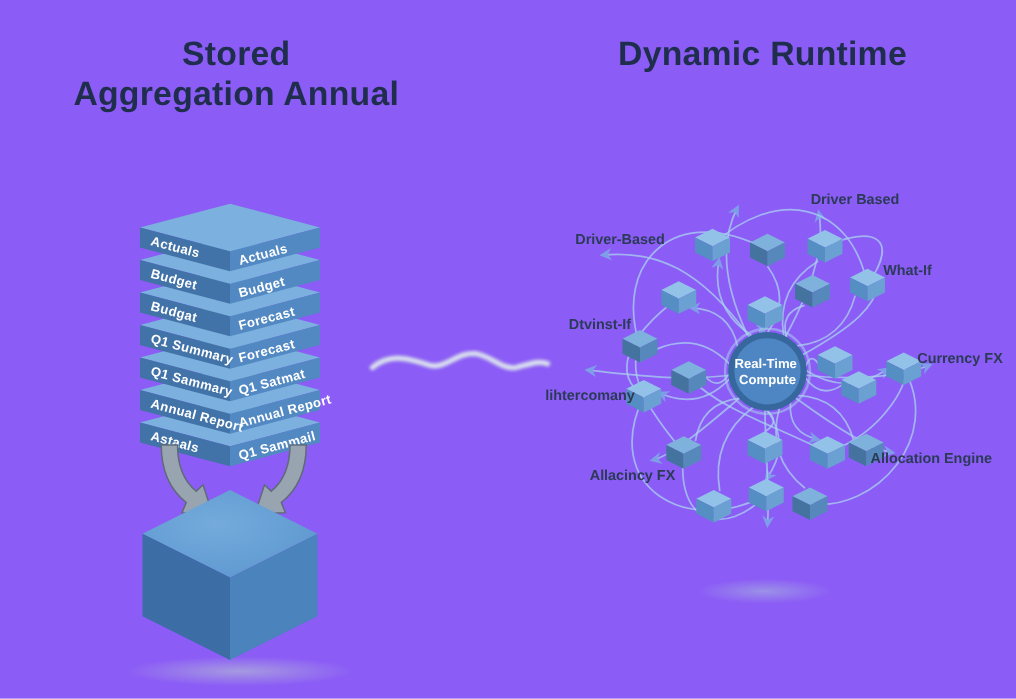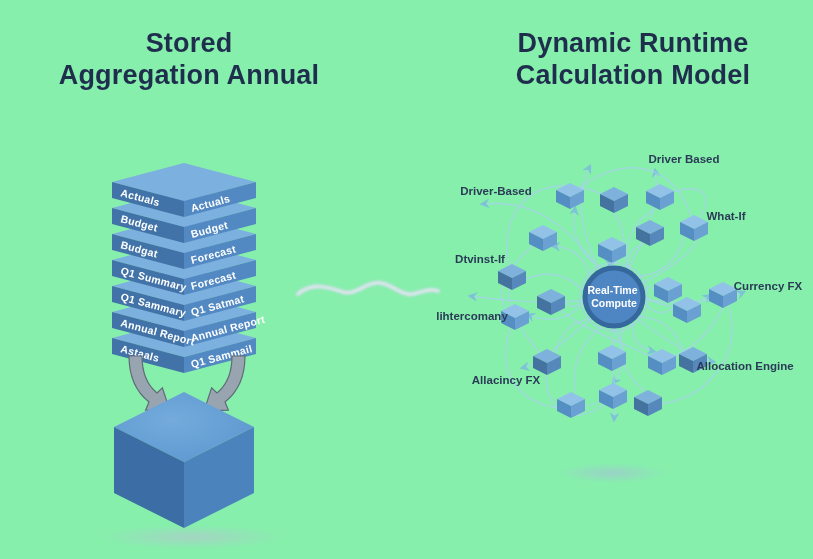--- a/index.html
+++ b/index.html
@@ -1,26 +1,26 @@
 <!DOCTYPE html>
 <html style="--title: #1f2e4d; --label: #2b3b57; --arc: #a9d2ef; --arc-head: #7ab4e4; --stack-left: #4173a8; --stack-right: #5289c3; --stack-top: #7cb0de; --cube-left: #3c6da4; --cube-right: #4b83bd; --cube-top: #5e99cf; --center-fill: #4d86c2; --center-ring: #36689e; --arrow-gray: #98a5b1;"><head>
 <meta charset="utf-8">
 <style>
   html,body{margin:0;padding:0;background:#ffffff;}
   .canvas{
-    position:relative;width:813px;height:559px;background:#86efac;
+    position:relative;width:813px;height:559px;background:#8b5cf6;
     font-family:"Liberation Sans",sans-serif;overflow:hidden;
   }
   .title{
     position:absolute;top:27px;text-align:center;font-weight:bold;
     font-size:27px;line-height:32px;color:var(--title,#1f2e4d);
     letter-spacing:.2px;
   }
   .title-left{left:38px;width:302px;}
-  .title-right{left:481px;width:304px;}
+  .title-right{left:458px;width:304px;}
   svg{position:absolute;left:0;top:0;}
   .stack-top{fill:var(--stack-top,#7cb0de);}
   .stack-left{fill:var(--stack-left,#4173a8);}
   .stack-right{fill:var(--stack-right,#5289c3);}
   .face-label{fill:#ffffff;font-size:10.5px;font-weight:bold;letter-spacing:.3px;}
   .cube-left{fill:var(--cube-left,#3c6da4);}
   .cube-right{fill:var(--cube-right,#4b83bd);}
   .gray-arrow{fill:var(--arrow-gray,#98a5b1);stroke:#5f6b77;stroke-width:1.2;}
   .squiggle{fill:none;stroke:#cfd9e7;stroke-width:5;stroke-linecap:round;opacity:.7;}
   .squiggle2{fill:none;stroke:#e2e9f2;stroke-width:2.5;stroke-linecap:round;opacity:.9;}
@@ -35,21 +35,20 @@
 
 <div class="canvas">
 
   <div class="title title-left">
     <div>Stored</div>
     <div>Aggregation Annual</div>
   </div>
 
   <div class="title title-right">
     <div>Dynamic Runtime</div>
-    <div>Calculation Model</div>
   </div>
 
   <svg width="813" height="559" viewBox="0 0 813 559">
     <defs>
       <linearGradient id="lgTop" x1="0" y1="0" x2="1" y2="1">
         <stop offset="0" stop-color="#86b9e4"></stop>
         <stop offset="1" stop-color="#66a2d5"></stop>
       </linearGradient>
       <radialGradient id="cubeTopGrad" cx="0.42" cy="0.4" r="0.85">
         <stop offset="0" stop-color="#74abdc"></stop>

